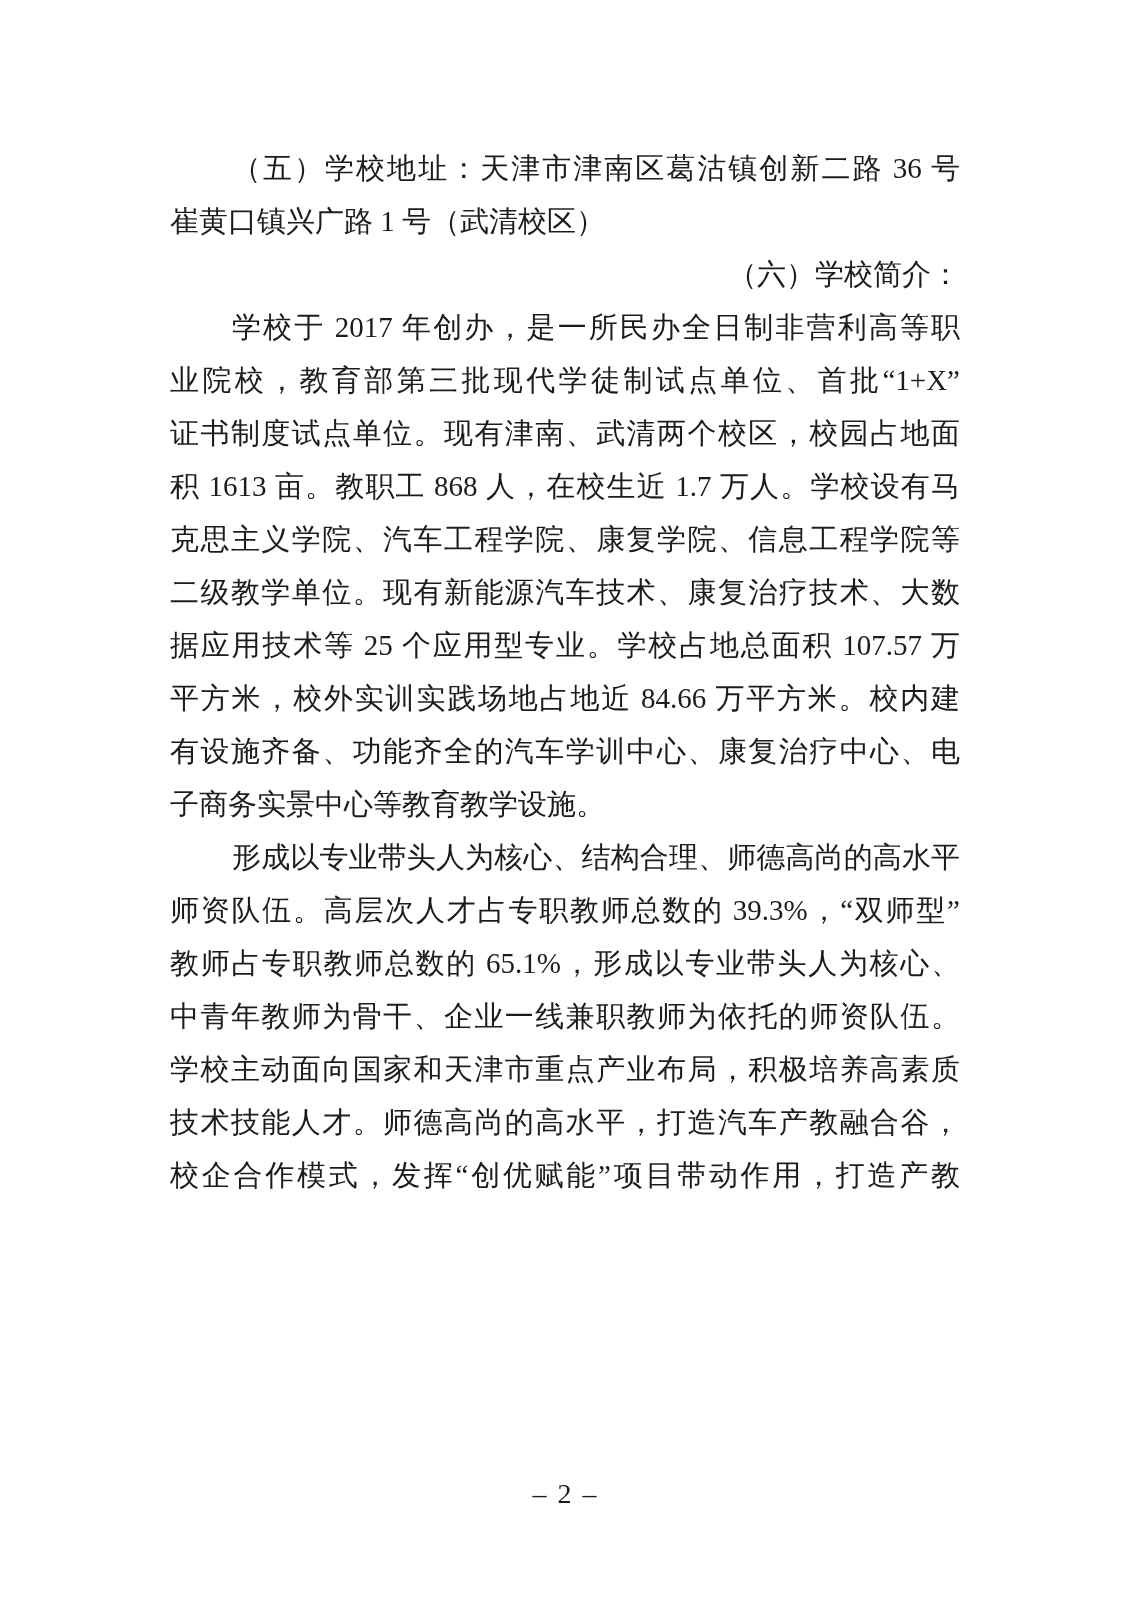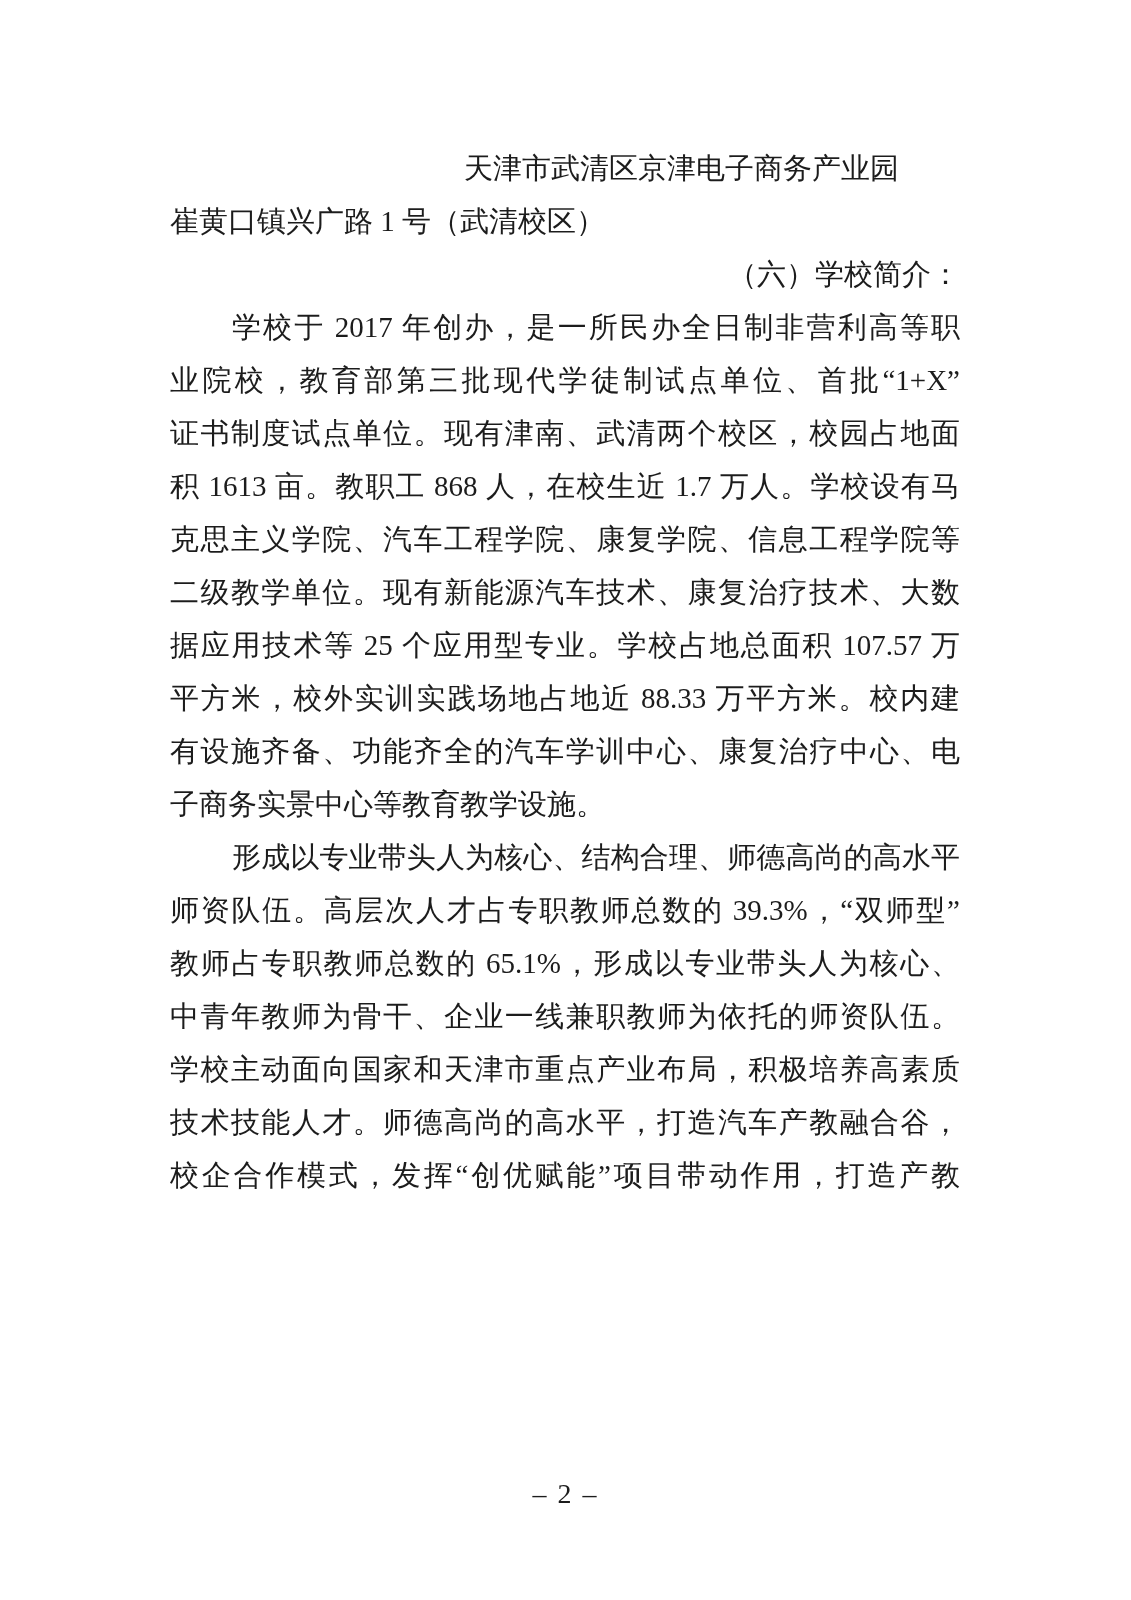--- a/index.html
+++ b/index.html
@@ -53,31 +53,31 @@
     text-align: center;
     font-size: 28px;
     letter-spacing: 2px;
   }
 </style>
 </head>
 <body style="color: rgb(28, 28, 28); background: rgb(255, 255, 255);">
 
 <div class="page">
   <div class="content" id="document-body">
-      <div class="line addr">天津市武清区京津电子商务产业园</div>
+      <div class="line justify indent">（五）学校地址：天津市津南区葛沽镇创新二路 36 号</div>
       <div class="line">崔黄口镇兴广路 1 号（武清校区）</div>
       <div class="line indent">（六）学校简介：</div>
       <div class="line justify indent">学校于 2017 年创办，是一所民办全日制非营利高等职</div>
       <div class="line justify">业院校，教育部第三批现代学徒制试点单位、首批“1+X”</div>
       <div class="line justify">证书制度试点单位。现有津南、武清两个校区，校园占地面</div>
       <div class="line justify">积 1613 亩。教职工 868 人，在校生近 1.7 万人。学校设有马</div>
       <div class="line justify">克思主义学院、汽车工程学院、康复学院、信息工程学院等</div>
       <div class="line justify">二级教学单位。现有新能源汽车技术、康复治疗技术、大数</div>
       <div class="line justify">据应用技术等 25 个应用型专业。学校占地总面积 107.57 万</div>
-      <div class="line justify">平方米，校外实训实践场地占地近 88.33 万平方米。校内建</div>
+      <div class="line justify">平方米，校外实训实践场地占地近 84.66 万平方米。校内建</div>
       <div class="line justify">有设施齐备、功能齐全的汽车学训中心、康复治疗中心、电</div>
       <div class="line">子商务实景中心等教育教学设施。</div>
       <div class="line justify indent">形成以专业带头人为核心、结构合理、师德高尚的高水平</div>
       <div class="line justify">师资队伍。高层次人才占专职教师总数的 39.3%，“双师型”</div>
       <div class="line justify">教师占专职教师总数的 65.1%，形成以专业带头人为核心、</div>
       <div class="line justify">中青年教师为骨干、企业一线兼职教师为依托的师资队伍。</div>
       <div class="line justify">学校主动面向国家和天津市重点产业布局，积极培养高素质</div>
       <div class="line justify">技术技能人才。师德高尚的高水平，打造汽车产教融合谷，</div>
       <div class="line justify">校企合作模式，发挥“创优赋能”项目带动作用，打造产教</div>
     </div>

